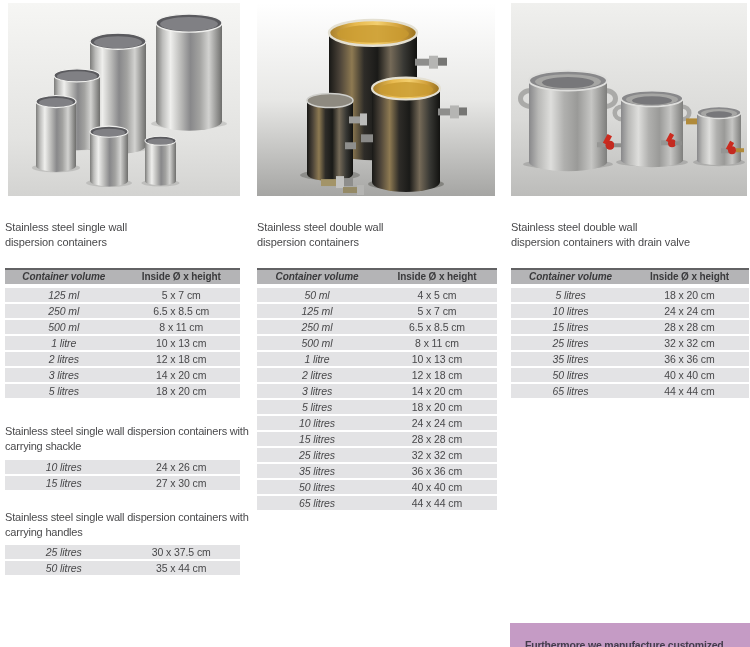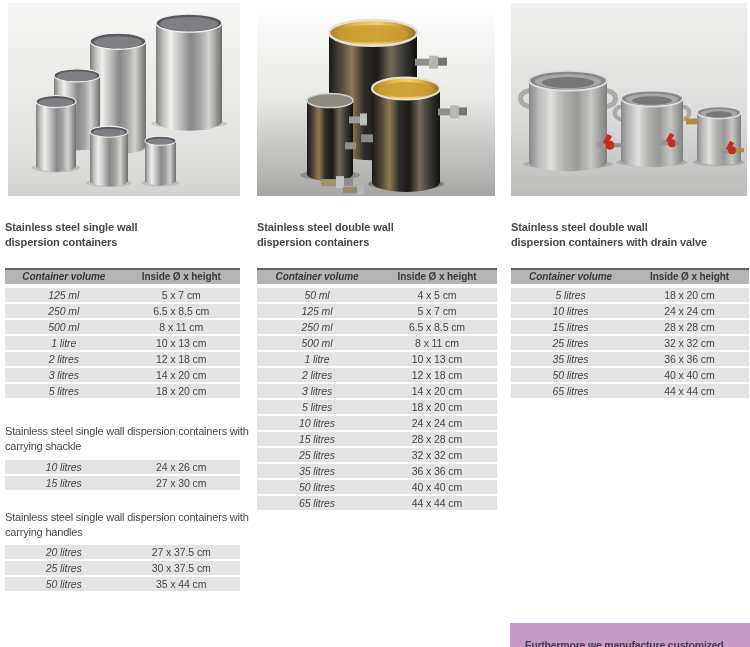--- a/index.html
+++ b/index.html
@@ -15,21 +15,21 @@
   #col-2 { left: 257px; width: 240px; }
   #col-3 { left: 511px; width: 238px; }
 
   .photo { margin-top: 3px; height: 193px; width: 100%; }
   #col-1 .photo { margin-left: 3px; width: 232px; }
   .photo svg { display: block; }
 
   .heading {
     margin: 24px 0 0 0;
     font-size: 11px;
-    font-weight: bold;
+    font-weight: normal;
     color: #48484a;
     line-height: 15px;
     letter-spacing: -0.1px;
     white-space: pre-line;
   }
   .subheading {
     margin: 26px 0 0 0;
     width: 250px;
     font-size: 11px;
     font-weight: normal;
@@ -210,24 +210,20 @@
         <div class="t-row">
           <span class="cell c0">15 litres</span>
           <span class="cell c1">27 x 30 cm</span>
         </div>
       </div>
   </div>
   <h3 class="subheading handles">Stainless steel single wall dispersion containers with
 carrying handles</h3>
   <div class="dtable sub-table2">
     <div class="t-body">
-        <div class="t-row">
-          <span class="cell c0">20 litres</span>
-          <span class="cell c1">27 x 37.5 cm</span>
-        </div>
         <div class="t-row">
           <span class="cell c0">25 litres</span>
           <span class="cell c1">30 x 37.5 cm</span>
         </div>
         <div class="t-row">
           <span class="cell c0">50 litres</span>
           <span class="cell c1">35 x 44 cm</span>
         </div>
       </div>
   </div>

